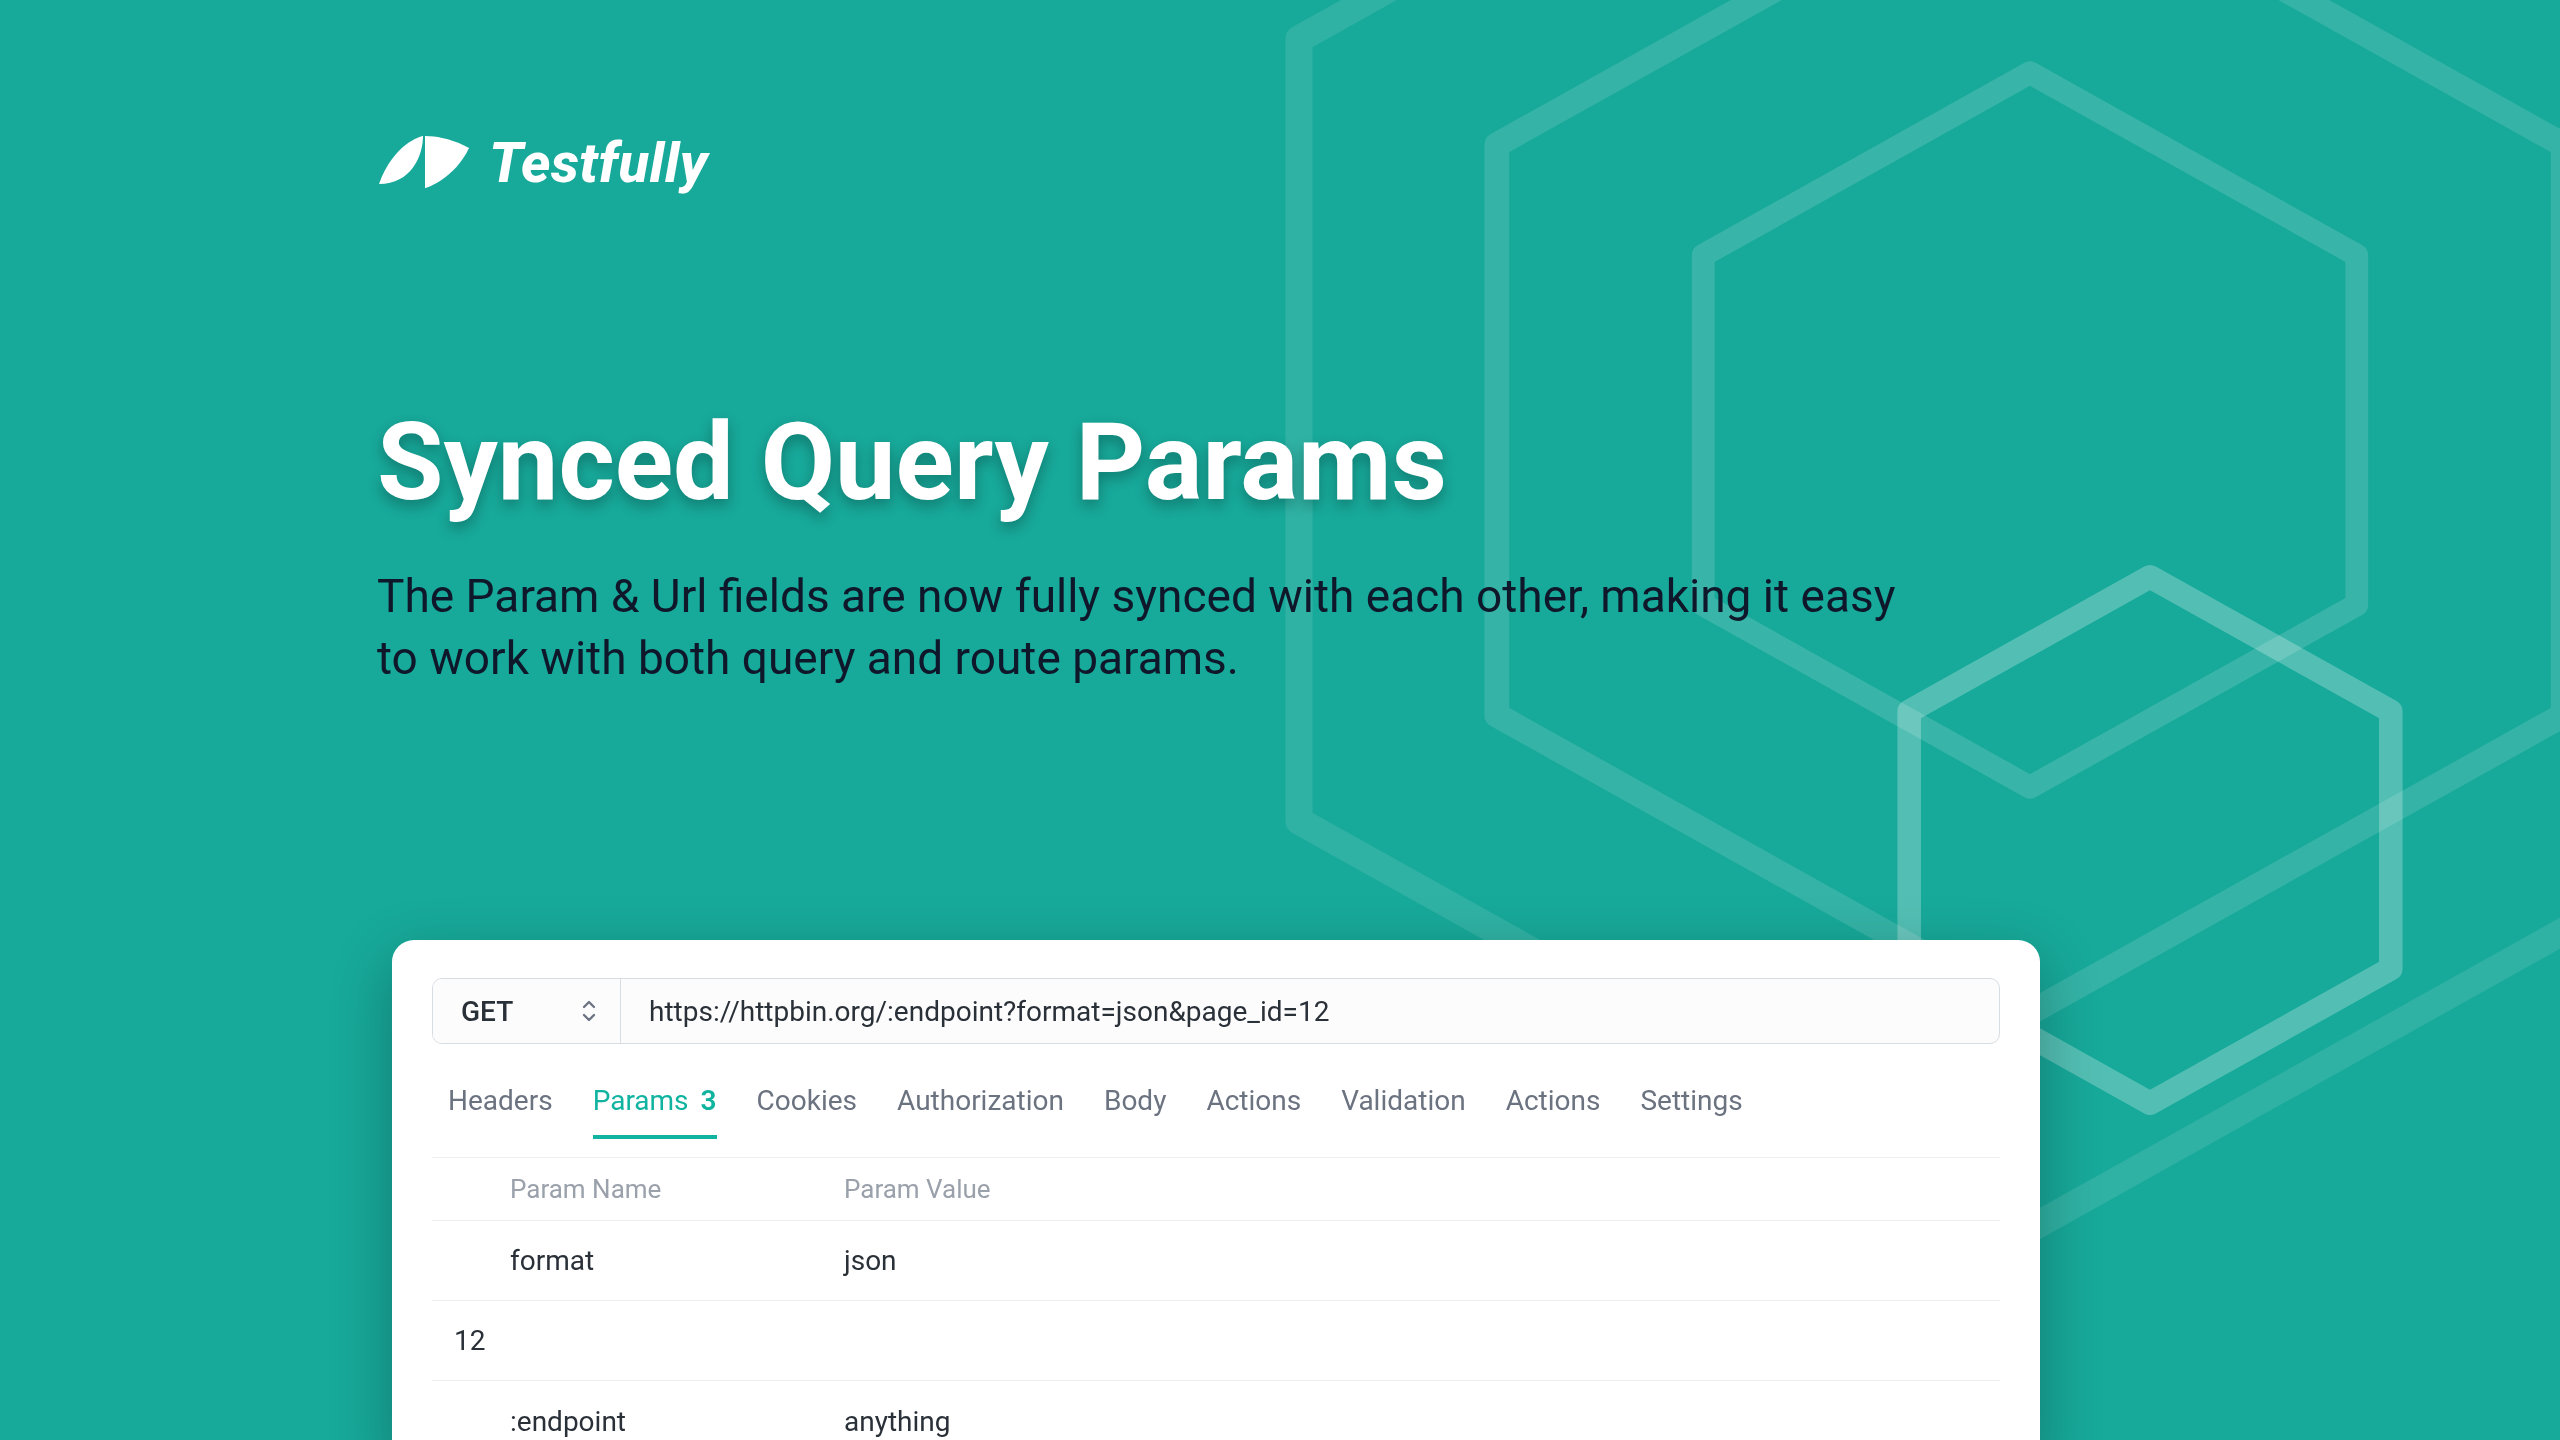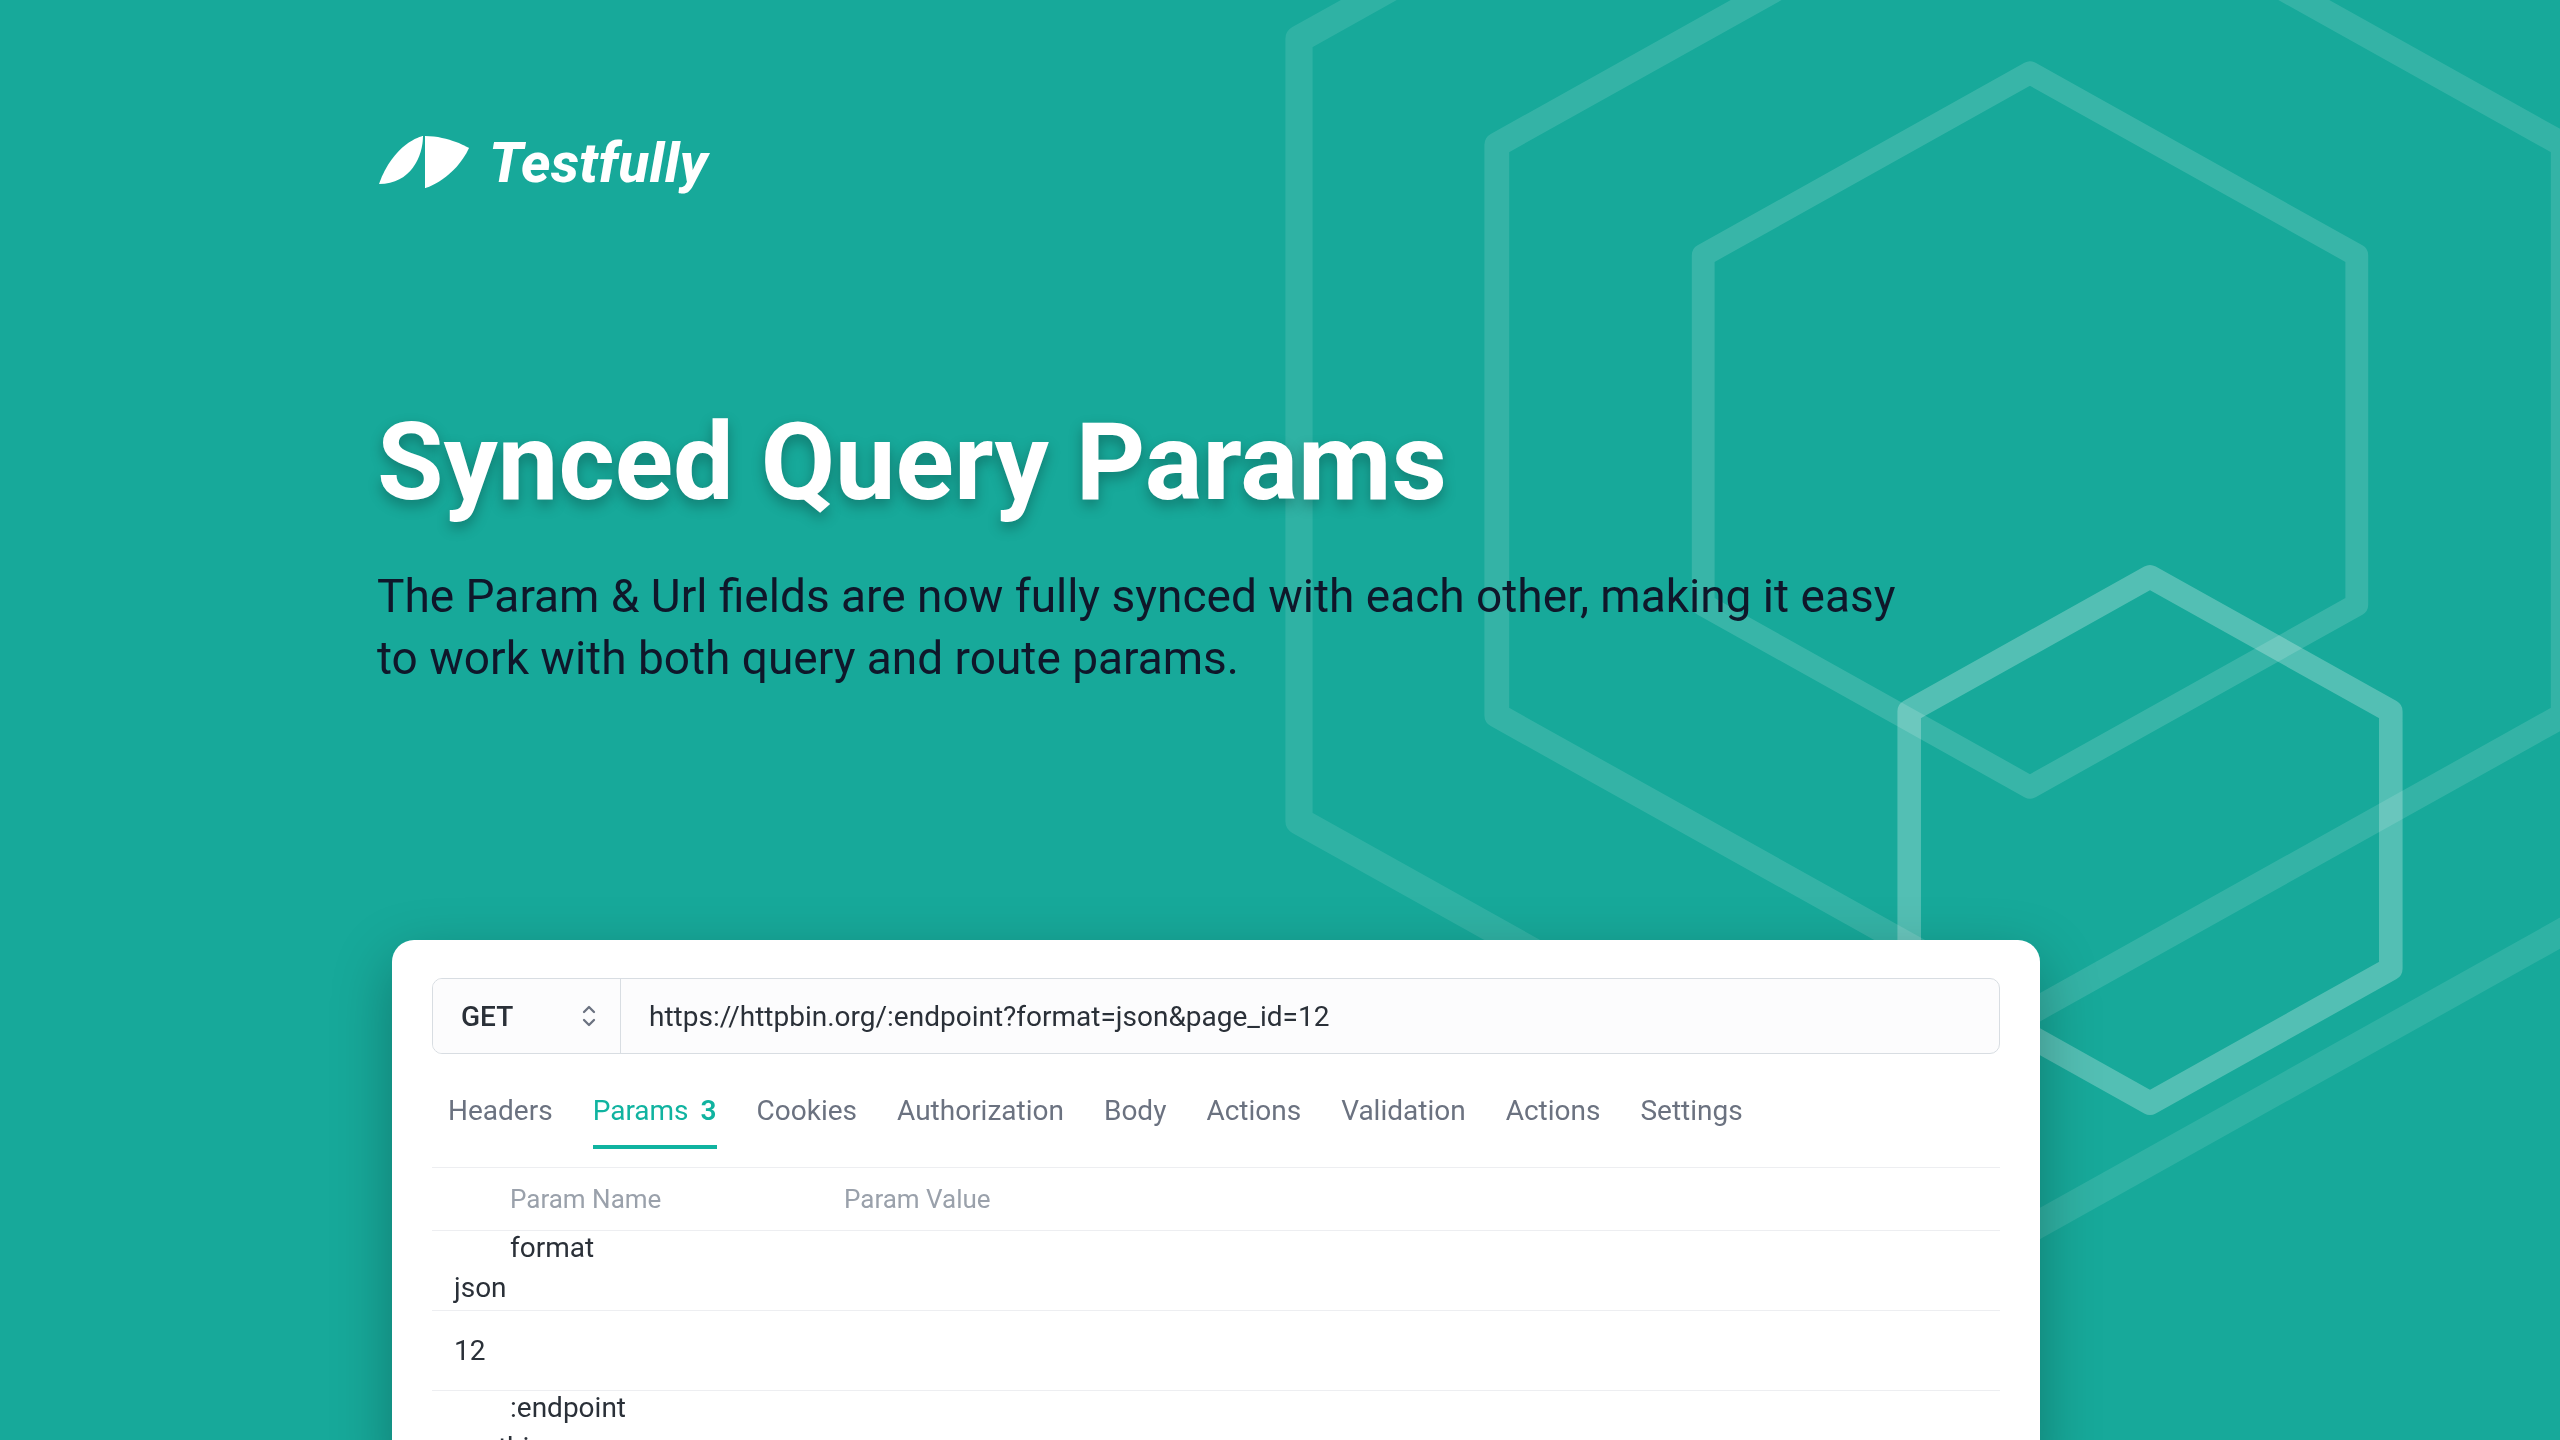--- a/index.html
+++ b/index.html
@@ -47,21 +47,21 @@
     background:#fff;
     border-radius:22px 22px 0 0;
     box-shadow:0 20px 60px rgba(0,0,0,0.28);
     padding:38px 40px 0 40px;
   }
   .req-row {
     display:flex;
     border:1px solid #d8dde2;
     border-radius:10px;
     overflow:hidden;
-    height:76px;
+    height:66px;
     background:#fcfcfd;
   }
   .method-select {
     width:188px;
     display:flex; align-items:center; justify-content:space-between;
     padding:0 22px 0 28px;
     border-right:1px solid #d8dde2;
     color:#2a3038; font-size:28px; font-weight:500;
     background:#fcfcfd;
   }
@@ -91,21 +91,21 @@
     margin-top:18px;
   }
   .pt-head, .pt-row {
     display:flex;
     border-bottom:1px solid #edeef1;
   }
   .pt-head {
     border-top:1px solid #edeef1;
     height:64px;
   }
-  .pt-row { height:80px;flex-direction:column; }
+  .pt-row { height:80px; }
   .pt-row:last-child { border-bottom:none; }
   .col-name { width:390px; padding-left:78px; display:flex; align-items:center; }
   .col-value { flex:1; padding-left:22px; display:flex; align-items:center; }
   .pt-head .col-name, .pt-head .col-value {
     color:#9aa1ab; font-size:26px;
   }
   .pt-row .col-name, .pt-row .col-value {
     color:#2a3038; font-size:28px;
   }
 </style>

